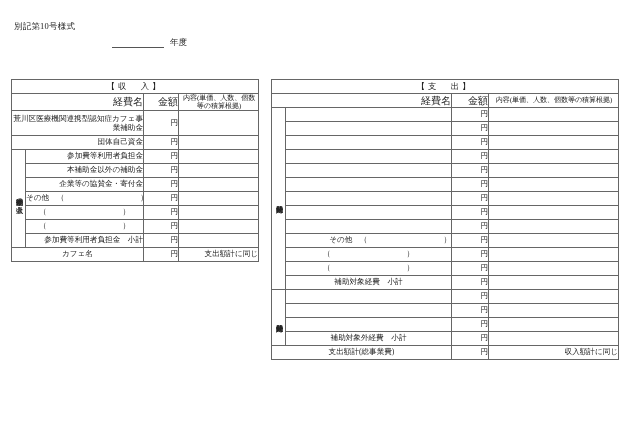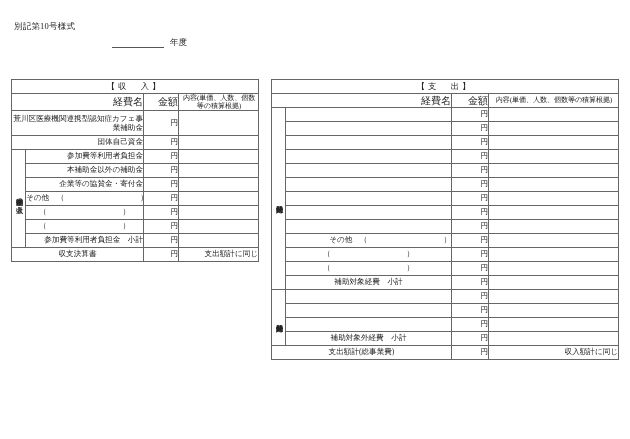--- a/index.html
+++ b/index.html
@@ -246,21 +246,21 @@
         <td class="memo-cell"></td>
       </tr>
 
       <tr>
         <td class="name-cell">参加費等利用者負担金　小計</td>
         <td class="yen-cell">円</td>
         <td class="memo-cell"></td>
       </tr>
 
       <tr>
-        <td class="name-cell center" colspan="2">収支決算書</td>
+        <td class="name-cell center" colspan="2">カフェ名</td>
         <td class="yen-cell">円</td>
         <td class="memo-cell">支出額計に同じ</td>
       </tr>
     </tbody>
   </table>
 
   <table class="tbl" id="expense-table">
     <colgroup>
       <col style="width:14px">
       <col style="width:166px">

